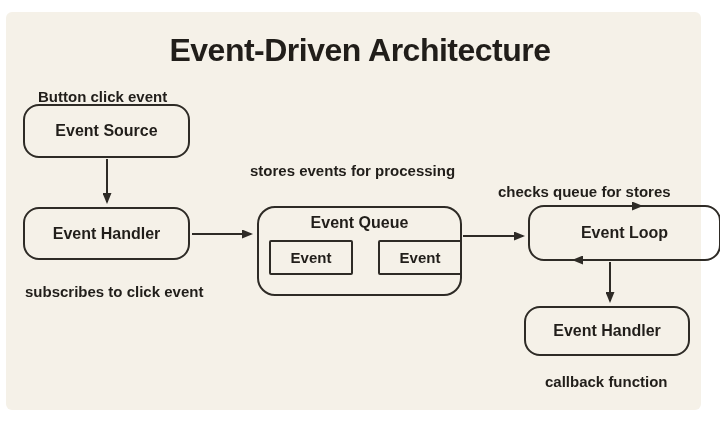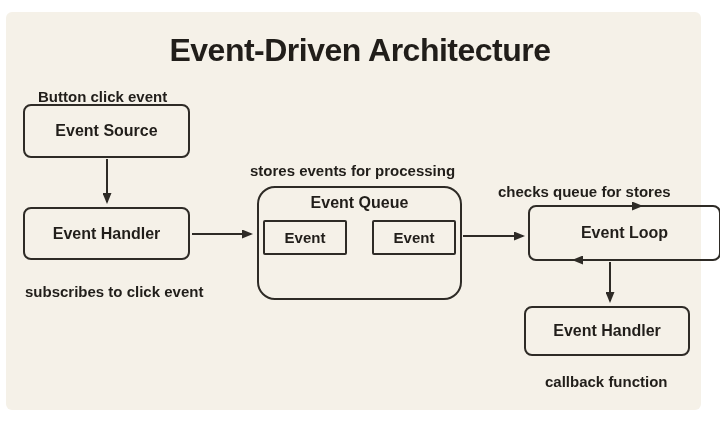--- a/index.html
+++ b/index.html
@@ -23,36 +23,36 @@
   }
   .title{
     position:absolute;left:14px;top:32px;width:692px;
     text-align:center;
     font-size:32px;font-weight:bold;color:var(--text);
     letter-spacing:-0.5px;
   }
   .node{
     position:absolute;
     border:2px solid var(--stroke);
-    border-radius:8px;
+    border-radius:16px;
     display:flex;align-items:center;justify-content:center;
     font-size:16px;font-weight:bold;color:var(--text);
     background:transparent;
   }
   .node-source{left:23px;top:104px;width:167px;height:54px;}
   .node-listener{left:23px;top:207px;width:167px;height:53px;}
   .node-queue{
-    left:257px;top:186px;width:205px;height:114px;
+    left:257px;top:206px;width:205px;height:90px;
     border-radius:18px;
     flex-direction:column;justify-content:flex-start;
     padding-top:6px;
   }
   .queue-title{font-size:16px;font-weight:bold;color:var(--text);}
   .queue-items{
-    display:flex;gap:25px;margin-top:8px;
+    display:flex;gap:25px;margin-top:8px;padding-left:12px;
   }
   .queue-item{
     width:84px;height:35px;
     border:2px solid var(--stroke);
     display:flex;align-items:center;justify-content:center;
     font-size:15px;font-weight:bold;color:var(--text);
     border-radius:2px;
   }
   .node-loop{left:528px;top:205px;width:193px;height:56px;}
   .node-handler{left:524px;top:306px;width:166px;height:50px;}

